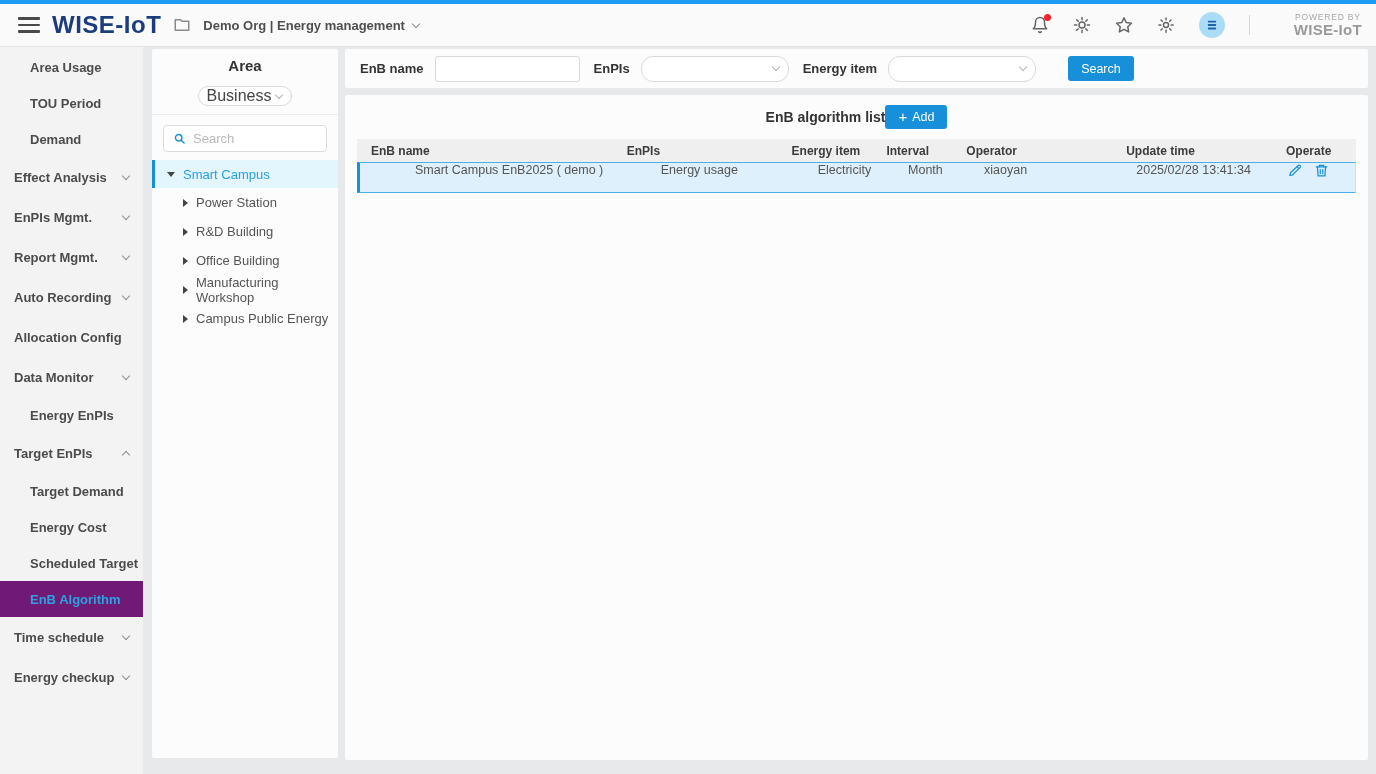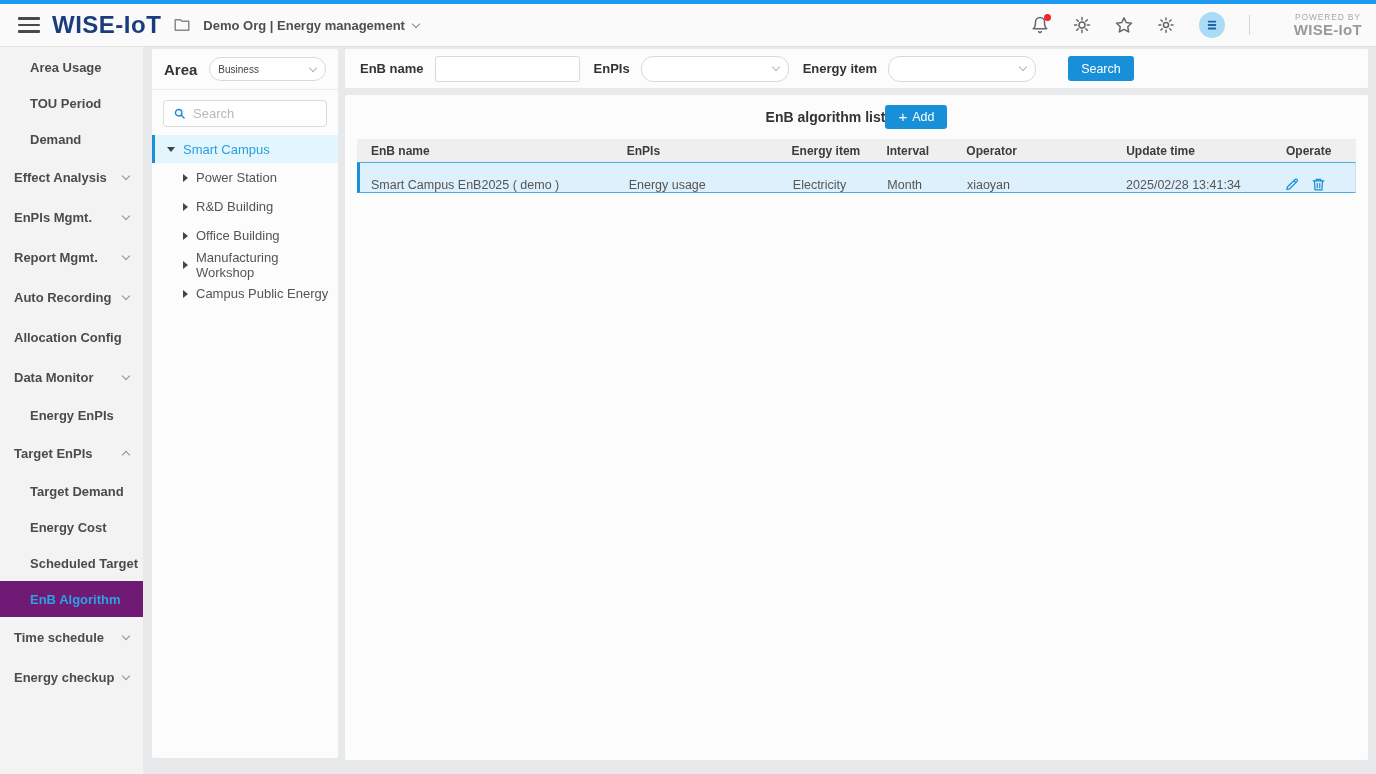--- a/index.html
+++ b/index.html
@@ -36,24 +36,24 @@
   .sidebar { width:143px; background:#f3f3f3; flex-shrink:0; padding-top:2px; }
   .s-item { display:flex; align-items:center; height:40px; padding-left:14px; font-size:13px; font-weight:700; color:#4b4b4b; cursor:pointer; }
   .s-item.child { padding-left:30px; height:36px; }
   .s-item.active { background:#701a75; color:#2ba2e2; }
   .chev { width:6px; height:6px; border-right:1.6px solid #8f8f8f; border-bottom:1.6px solid #8f8f8f; margin-left:auto; margin-right:14px; flex-shrink:0; }
   .chev.down { transform:rotate(45deg); margin-top:-3px; }
   .chev.up { transform:rotate(-135deg); margin-top:3px; }
 
   
   .area-panel { width:186px; background:#fcfcfc; margin-left:9px; margin-top:2px; height:709px; border-radius:2px; flex-shrink:0; }
-  .area-head { display:flex; align-items:center; gap:12px; padding:8px 12px; border-bottom:1px solid #ececec; }
+  .area-head { display:flex; align-items:center; gap:12px; padding:8px 12px; border-bottom:1px solid #ececec;flex-direction:column; }
   .area-title { font-size:15px; font-weight:700; color:#333; }
   .sel { position:relative; height:24px; border:1px solid #d9d9d9; border-radius:12px; background:#fff;
-         display:flex; align-items:center; padding:0 20px 0 8px; font-size:10px; color:#444; cursor:pointer; }
+         display:flex; align-items:center; padding:0 20px 0 8px; font-size:16px; color:#444; cursor:pointer; }
   .sel .chev { position:absolute; right:9px; margin:0; transform:rotate(45deg); margin-top:-3px; border-color:#b5b5b5; }
   .area-head .sel { flex:1; }
   .search-box { margin:10px 11px 8px 11px; height:27px; border:1px solid #dcdcdc; border-radius:4px; background:#fff;
                 display:flex; align-items:center; gap:7px; padding:0 9px; }
   .search-box svg { width:13px; height:13px; flex-shrink:0; }
   .search-box input { border:none; outline:none; width:100%; font-size:13px; color:#555; background:transparent; font-family:"Liberation Sans",sans-serif; }
   .search-box input::placeholder { color:#b9b9b9; }
   .tree { margin-top:6px; }
   .t-root { display:flex; align-items:center; gap:8px; height:28px; background:#e3f5fd; border-left:3px solid #1890d9;
             padding-left:12px; font-size:13px; color:#2aa0df; cursor:pointer; }
@@ -73,22 +73,22 @@
          padding:0 13px; cursor:pointer; font-family:"Liberation Sans",sans-serif; }
   .search-btn { margin-left:32px; }
 
   .table-panel { background:#fcfcfc; border-radius:2px; margin-top:7px; flex:1; margin-bottom:14px; padding:10px 12px; }
   .table-top { display:flex; align-items:center; justify-content:center; margin-bottom:10px; }
   .tbl-title { font-size:14px; font-weight:700; color:#333; }
   .add-btn { height:24px; display:flex; align-items:center; gap:5px; }
   .add-btn .plus::before { content:"+"; font-size:15px; line-height:1; }
   .thead { display:flex; align-items:center; height:23px; background:#efefef; }
   .th { font-size:12px; font-weight:700; color:#3c3c3c; }
-  .trow { display:flex; align-items:flex-end; height:31px; background:#def0fb;
-          border-top:1px solid #4daee4; border-bottom:1px solid #4daee4; border-right:1px solid #bfe2f5; border-left:3px solid #1890d9; cursor:pointer; }
+  .trow { display:flex; align-items:flex-start; height:31px; background:#def0fb;
+          border-top:1px solid #4daee4; border-bottom:1px solid #4daee4; border-right:1px solid #bfe2f5; border-left:3px solid #1890d9; cursor:pointer;padding-left:44px; }
   .td { font-size:12.5px; color:#555; white-space:nowrap; overflow:hidden; }
   .c0 { width:27%; padding-left:14px; } .trow .c0 { padding-left:11px; }
   .c1 { width:16.5%; } .c2 { width:9.5%; } .c3 { width:8%; } .c4 { width:16%; } .c5 { width:16%; } .c6 { width:7%; }
   .ops { display:flex; align-items:center; gap:11px; }
   .ops svg { width:15px; height:15px; display:block; cursor:pointer; }
 </style>
 </head>
 <body>
 
 <div class="app">

